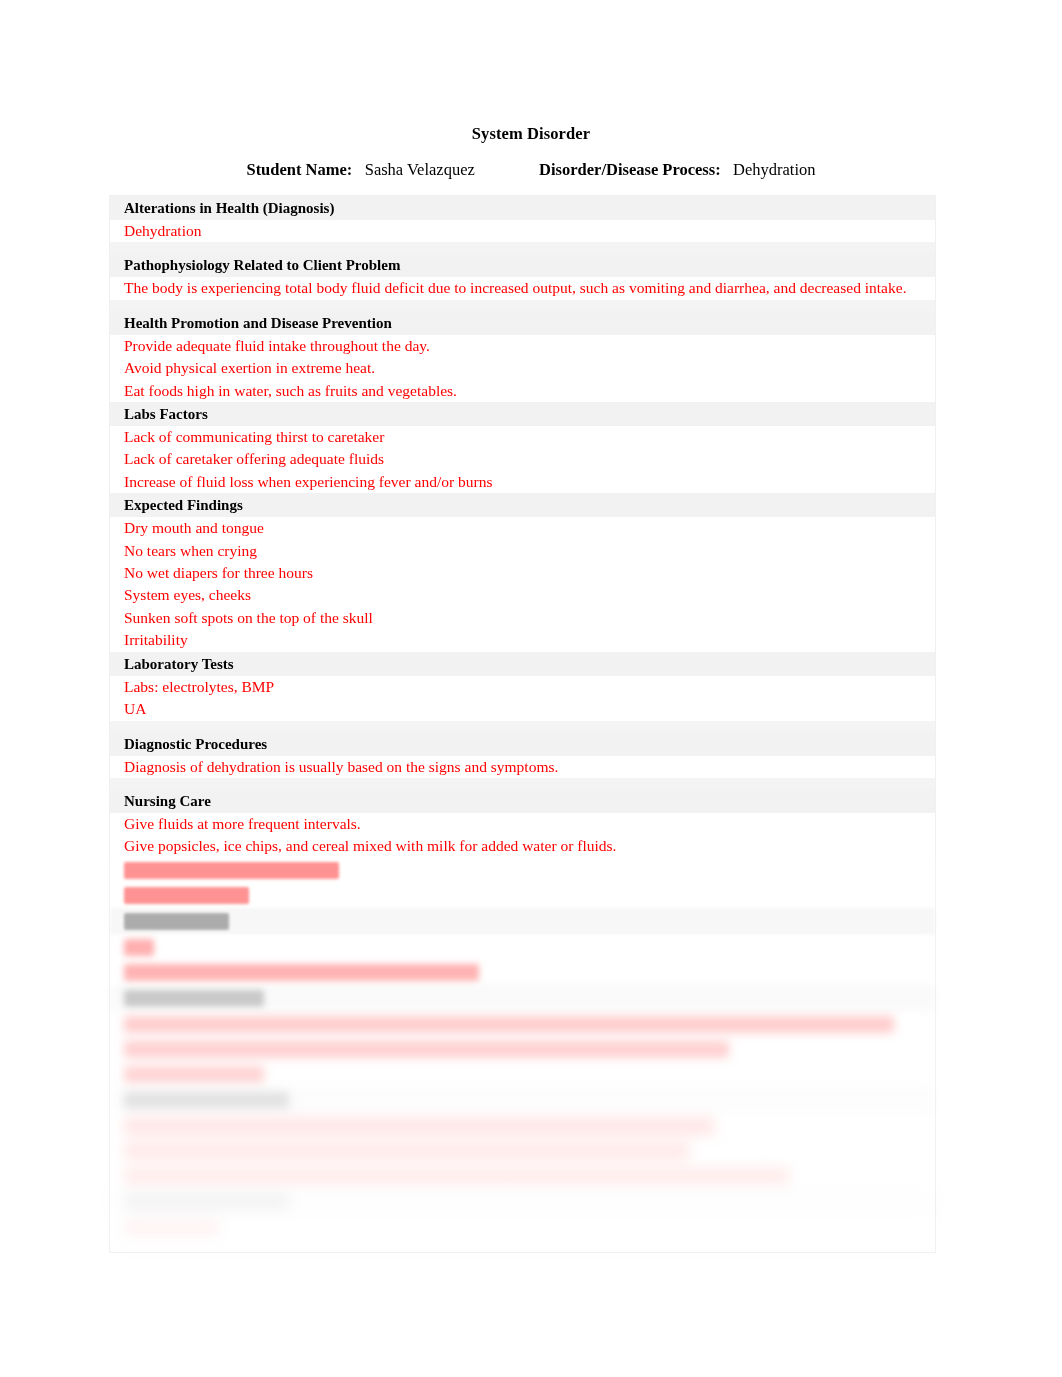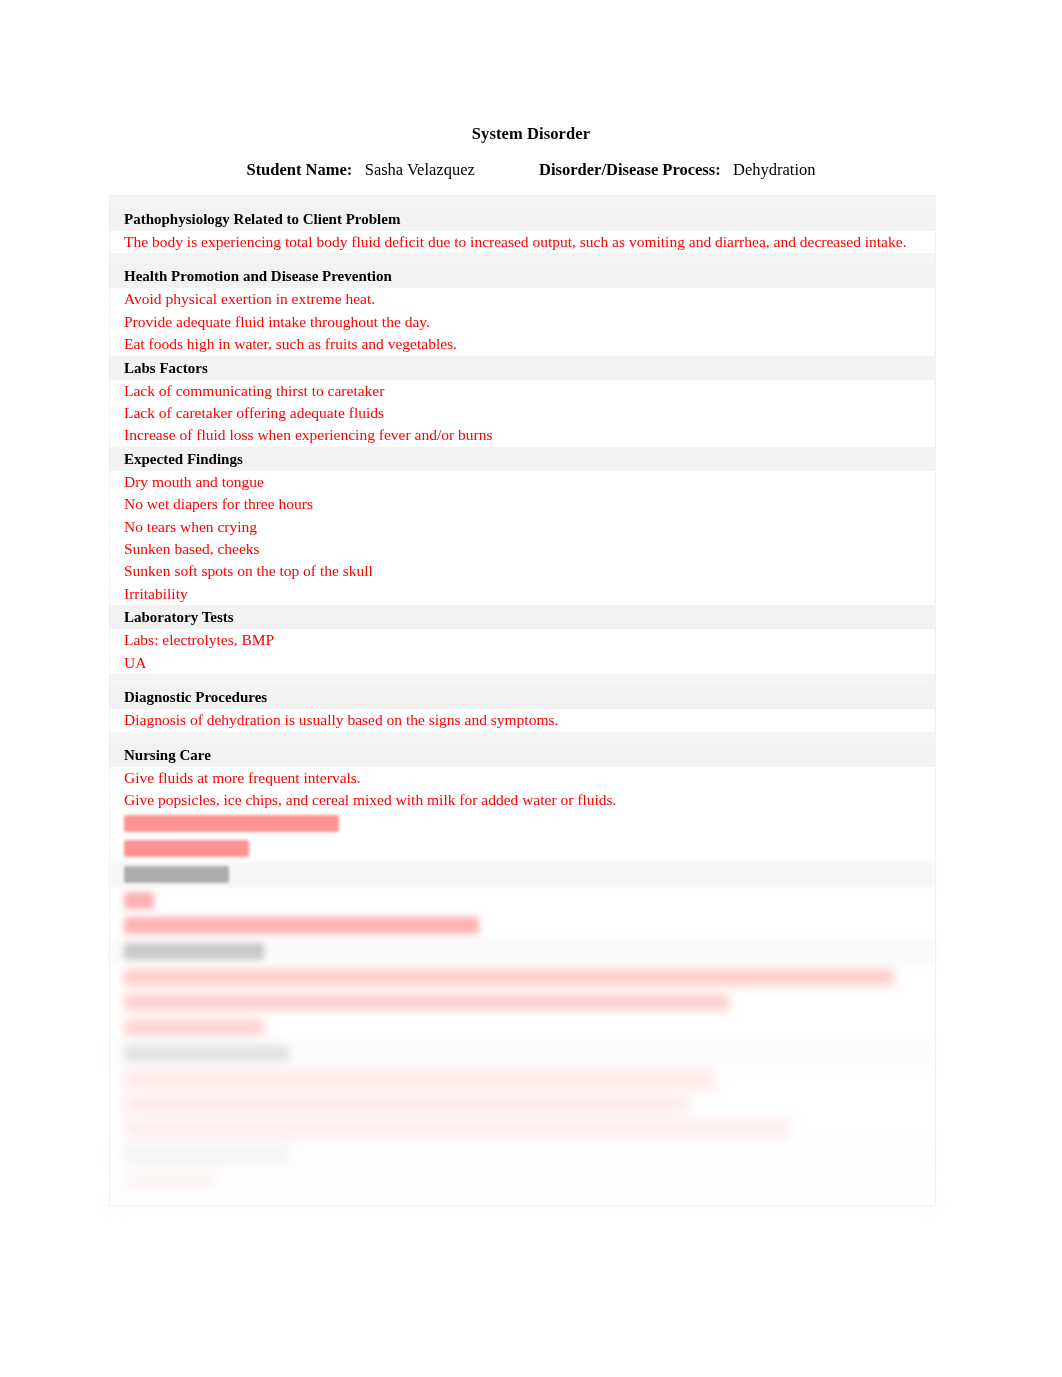--- a/index.html
+++ b/index.html
@@ -152,55 +152,61 @@
     <span>&nbsp;</span>
     <span class="meta-value">Sasha Velazquez</span>
     <span class="meta-gap"></span>
     <span class="meta-label">Disorder/Disease Process:</span>
     <span>&nbsp;</span>
     <span class="meta-value">Dehydration</span>
   </div>
 
   <div class="table-wrap">
 
+    <div class="section">
+      <div class="sec-head">Alterations in Health (Diagnosis)</div>
+      <div class="sec-body">
+        <div class="line">Dehydration</div>
+      </div>
+    </div>
     <div class="spacer-band"></div>
 
     <div class="section">
       <div class="sec-head">Pathophysiology Related to Client Problem</div>
       <div class="sec-body">
         <div class="line">The body is experiencing total body fluid deficit due to increased output, such as vomiting and diarrhea, and decreased intake.</div>
       </div>
     </div>
     <div class="spacer-band"></div>
 
     <div class="section">
       <div class="sec-head">Health Promotion and Disease Prevention</div>
       <div class="sec-body">
+        <div class="line">Provide adequate fluid intake throughout the day.</div>
         <div class="line">Avoid physical exertion in extreme heat.</div>
-        <div class="line">Provide adequate fluid intake throughout the day.</div>
         <div class="line">Eat foods high in water, such as fruits and vegetables.</div>
       </div>
     </div>
 
     <div class="section">
       <div class="sec-head">Labs Factors</div>
       <div class="sec-body">
         <div class="line">Lack of communicating thirst to caretaker</div>
         <div class="line">Lack of caretaker offering adequate fluids</div>
         <div class="line">Increase of fluid loss when experiencing fever and/or burns</div>
       </div>
     </div>
 
     <div class="section">
       <div class="sec-head">Expected Findings</div>
       <div class="sec-body">
         <div class="line">Dry mouth and tongue</div>
+        <div class="line">No tears when crying</div>
         <div class="line">No wet diapers for three hours</div>
-        <div class="line">No tears when crying</div>
-        <div class="line">Sunken based, cheeks</div>
+        <div class="line">System eyes, cheeks</div>
         <div class="line">Sunken soft spots on the top of the skull</div>
         <div class="line">Irritability</div>
       </div>
     </div>
 
     <div class="section">
       <div class="sec-head">Laboratory Tests</div>
       <div class="sec-body">
         <div class="line">Labs: electrolytes, BMP</div>
         <div class="line">UA</div>

